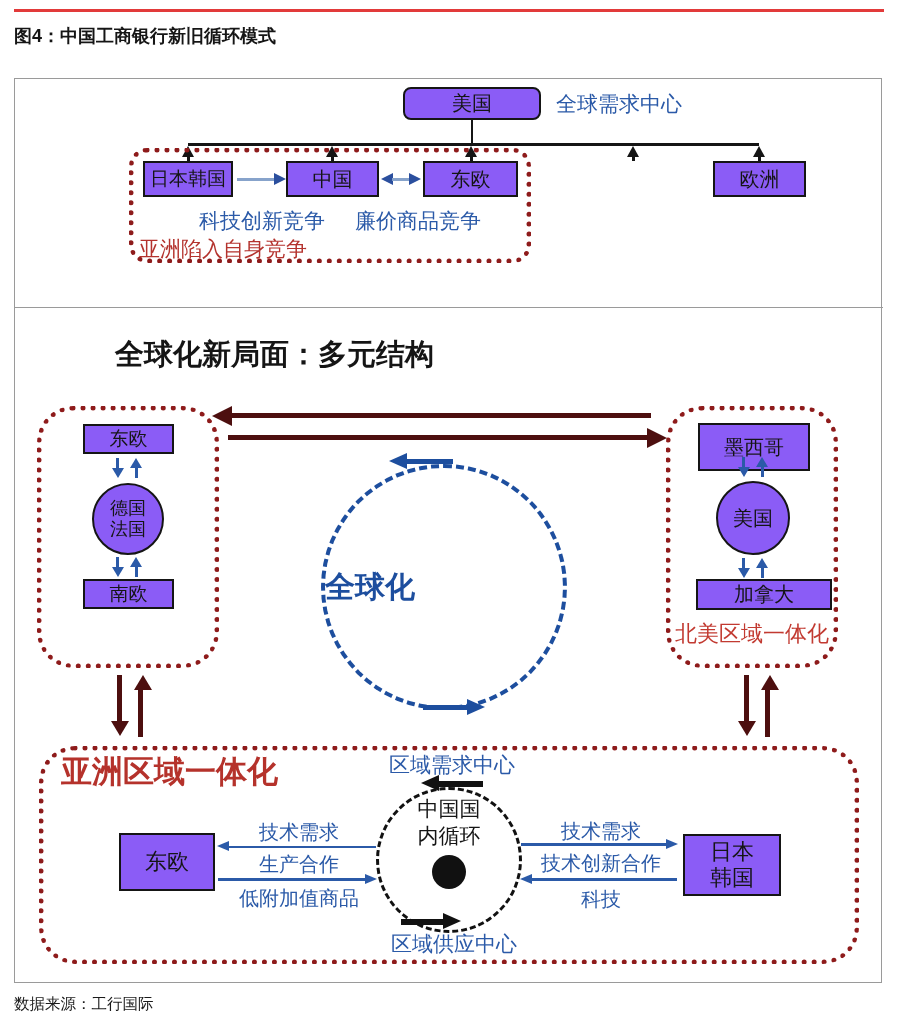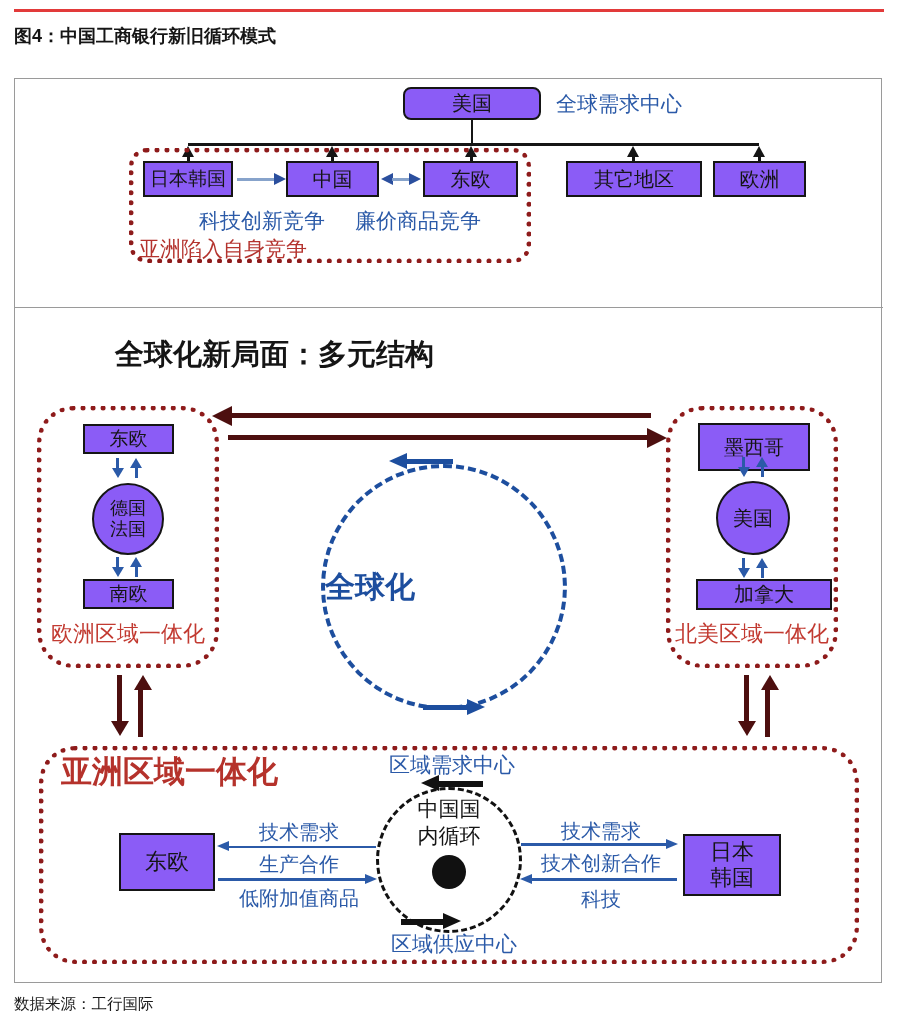--- a/index.html
+++ b/index.html
@@ -73,23 +73,20 @@
 
     <div class="box" style="left:128px;top:82px;width:90px;height:36px;font-size:19px;">
       <span>日本韩国</span>
     </div>
     <div class="box" style="left:271px;top:82px;width:93px;height:36px;font-size:20px;">
       <span>中国</span>
     </div>
     <div class="box" style="left:408px;top:82px;width:95px;height:36px;font-size:20px;">
       <span>东欧</span>
     </div>
-    <div class="box" style="left:551px;top:82px;width:136px;height:36px;font-size:20px;">
-      <span>其它地区</span>
-    </div>
     <div class="box" style="left:698px;top:82px;width:93px;height:36px;font-size:20px;">
       <span>欧洲</span>
     </div>
 
     <div class="abs" style="left:222px;top:99px;width:39px;height:2.5px;background:#87a3cb;"></div>
     <div class="tri tri-r-b" style="left:259px;top:94px;"></div>
     <div class="tri tri-l-b" style="left:366px;top:94px;"></div>
     <div class="abs" style="left:377px;top:99px;width:18px;height:2.5px;background:#87a3cb;"></div>
     <div class="tri tri-r-b" style="left:394px;top:94px;"></div>
 
@@ -113,21 +110,20 @@
       <span><span>德国</span><br>
       <span>法国</span></span>
     </div>
     <div class="bline-v" style="left:101px;top:478px;height:11px;"></div>
     <div class="tri tri-down-b" style="left:96.5px;top:488px;"></div>
     <div class="tri tri-up-b" style="left:115px;top:478px;"></div>
     <div class="bline-v" style="left:119.5px;top:487px;height:11px;"></div>
     <div class="box" style="left:68px;top:500px;width:91px;height:30px;font-size:19px;">
       <span>南欧</span>
     </div>
-    <div class="t" style="left:36px;top:540px;font-size:22px;color:#c23a31;">欧洲区域一体化</div>
 
     <div class="dotted" style="left:651px;top:327px;width:172px;height:262px;border-radius:36px;"></div>
     <div class="box" style="left:683px;top:344px;width:112px;height:48px;font-size:20px;">
       <span>墨西哥</span>
     </div>
     <div class="bline-v" style="left:727px;top:378px;height:11px;"></div>
     <div class="tri tri-down-b" style="left:722.5px;top:388px;"></div>
     <div class="tri tri-up-b" style="left:741px;top:378px;"></div>
     <div class="bline-v" style="left:745.5px;top:387px;height:11px;"></div>
     <div class="box circle" style="left:701px;top:402px;width:74px;height:74px;font-size:20px;">

